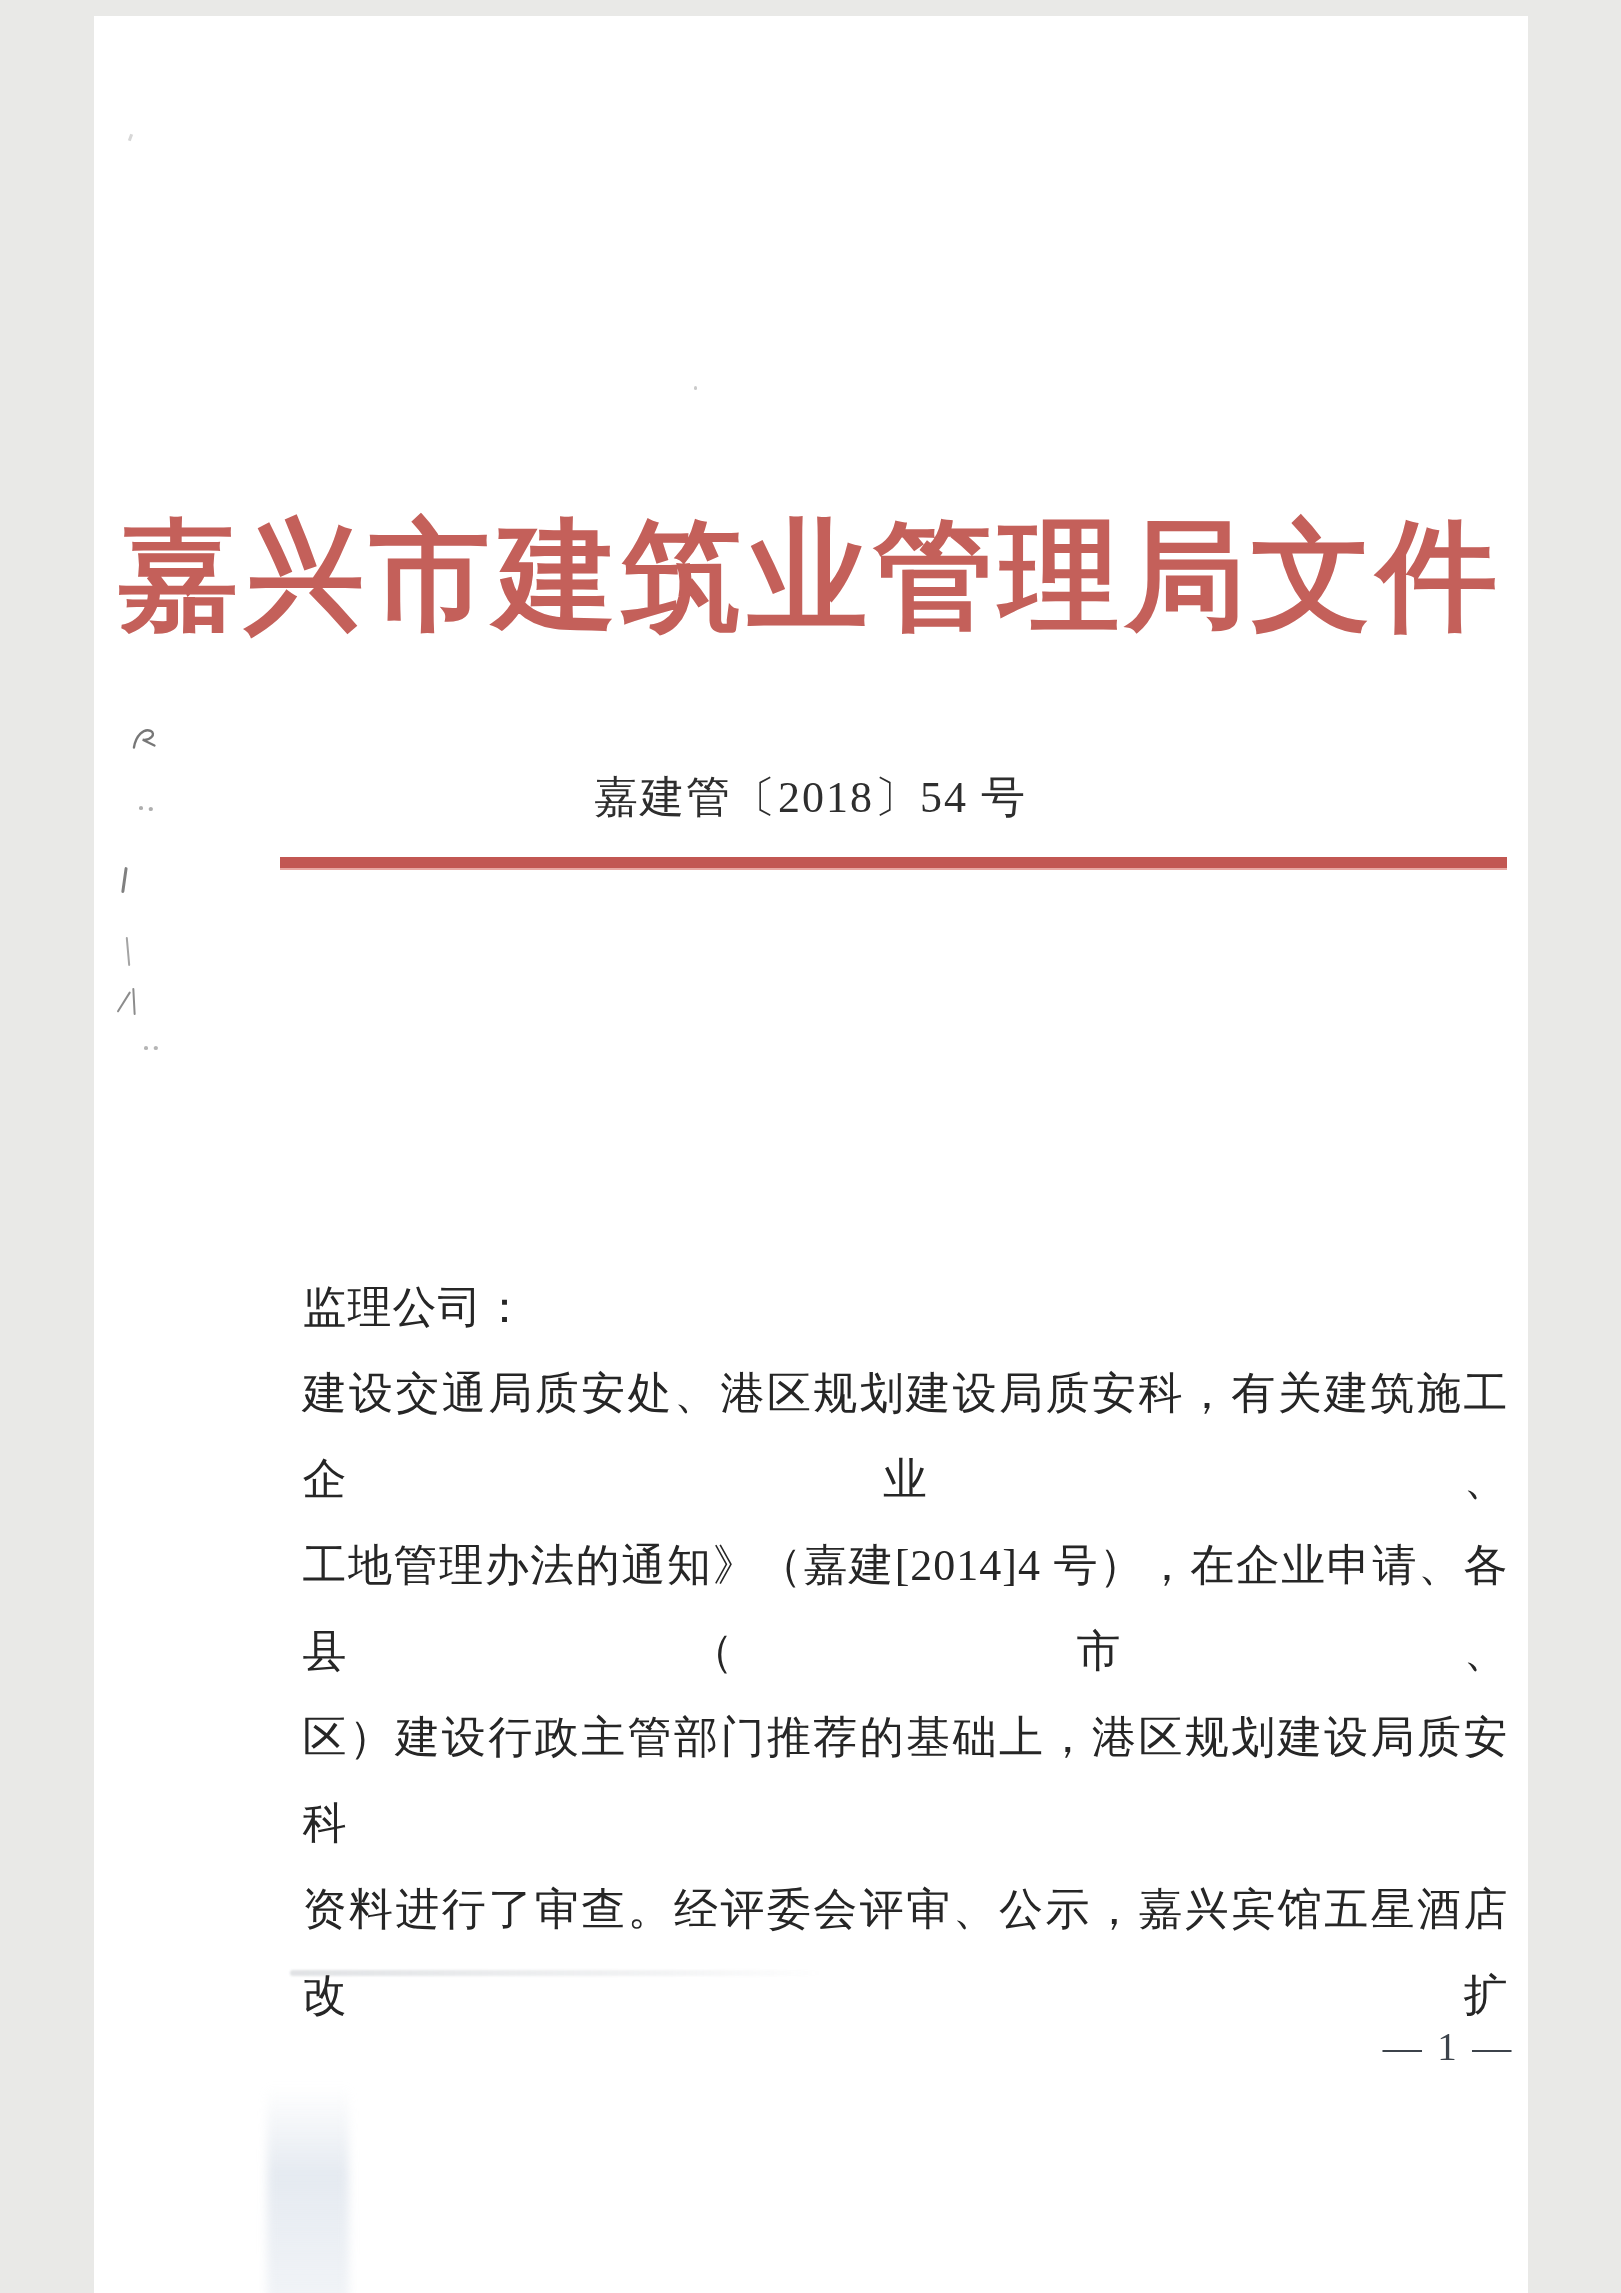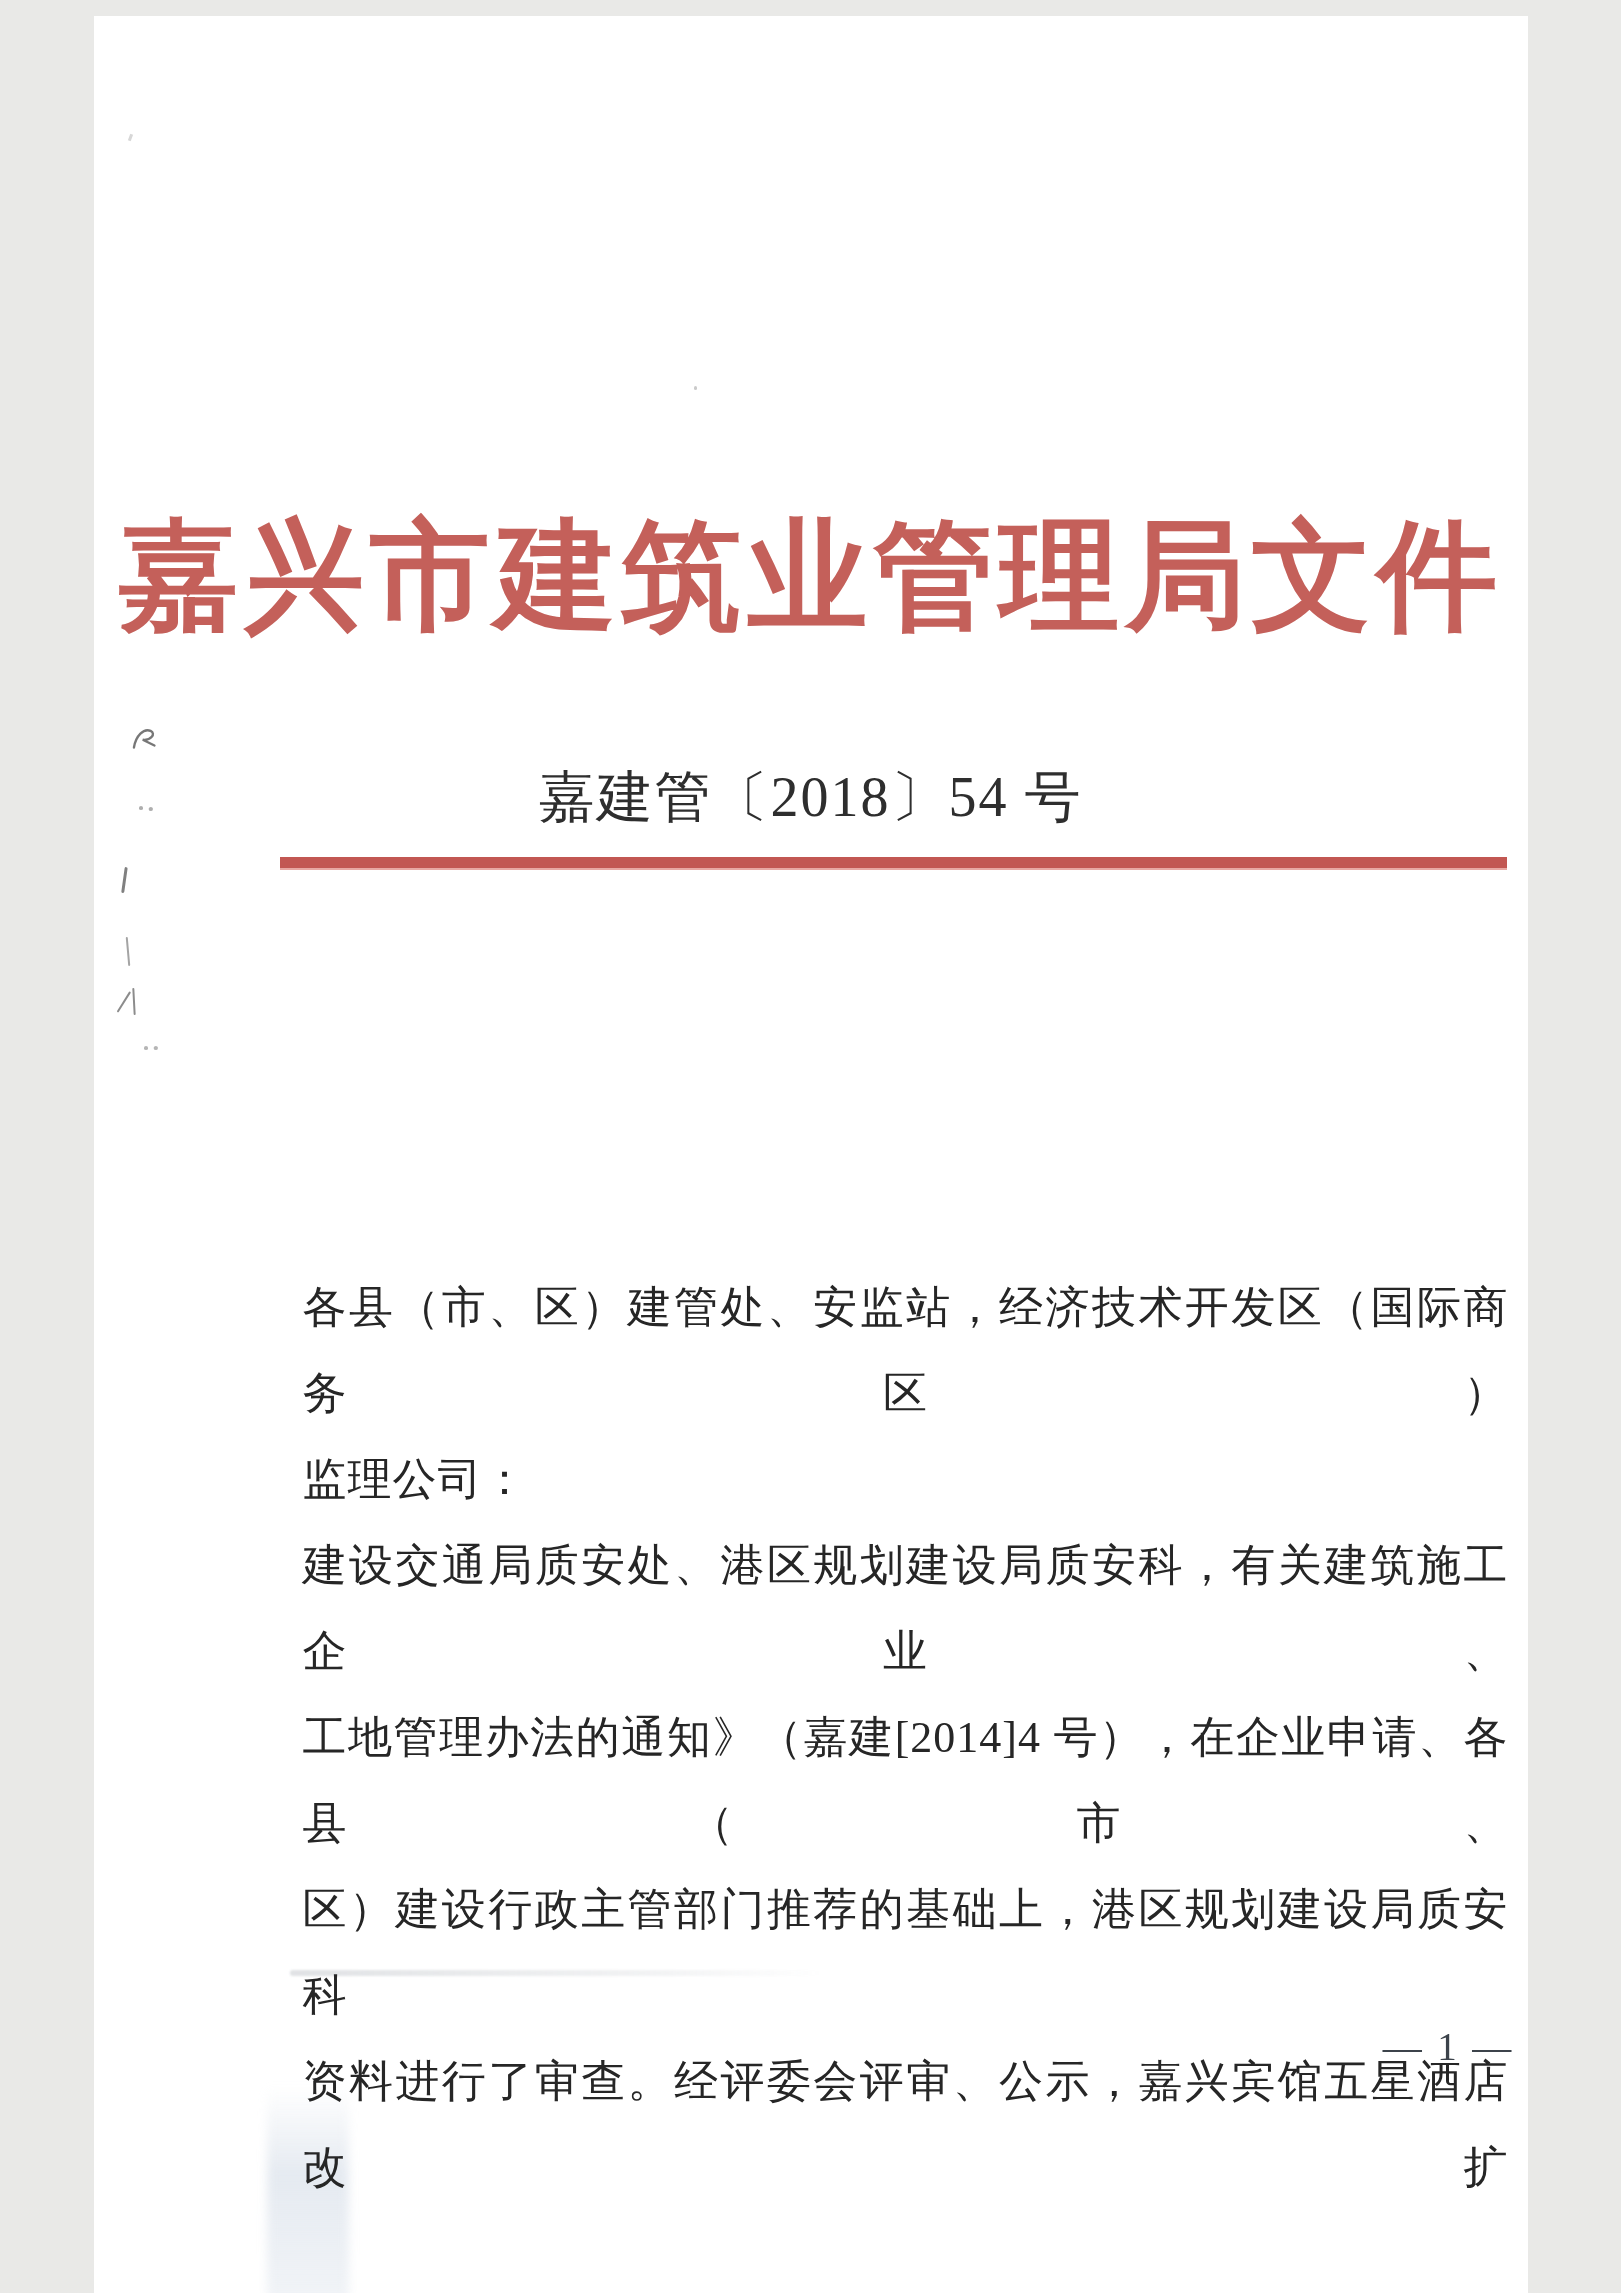--- a/index.html
+++ b/index.html
@@ -20,21 +20,21 @@
     font-size:120px;
     line-height:157px;
     letter-spacing:5.9px;
     color:#c4605a;
     white-space:nowrap;
   }
   
   .doc-number{
     position:absolute;left:0;right:0;top:753px;
     text-align:center;
-    font-size:56px;
+    font-size:44px;
     line-height:57px;
     letter-spacing:2px;
     color:#2e2e2e;
   }
   
   .red-rule{
     position:absolute;left:186px;top:841px;
     width:1227px;height:10.8px;
     background:#c25752;
     border-bottom:2px solid #e8a8a2;
@@ -120,21 +120,20 @@
   <div class="artifact streak"></div>
 
   <div class="org-title">嘉兴市建筑业管理局文件</div>
 
   <div class="doc-number">嘉建管〔2018〕54 号</div>
 
   <div class="red-rule"></div>
 
 
   <div class="body-text">
-    <span class="body-line fill">各县（市、区）建管处、安监站，经济技术开发区（国际商务区）</span>
     <span class="body-line">监理公司：</span>
     <span class="body-line fill">建设交通局质安处、港区规划建设局质安科，有关建筑施工企业、</span>
     <span class="body-line fill">工地管理办法的通知》（嘉建[2014]4 号），在企业申请、各县（市、</span>
     <span class="body-line fill">区）建设行政主管部门推荐的基础上，港区规划建设局质安科</span>
     <span class="body-line fill">资料进行了审查。经评委会评审、公示，嘉兴宾馆五星酒店改扩</span>
 
   </div>
 
   <div class="page-number">— 1 —</div>
 

